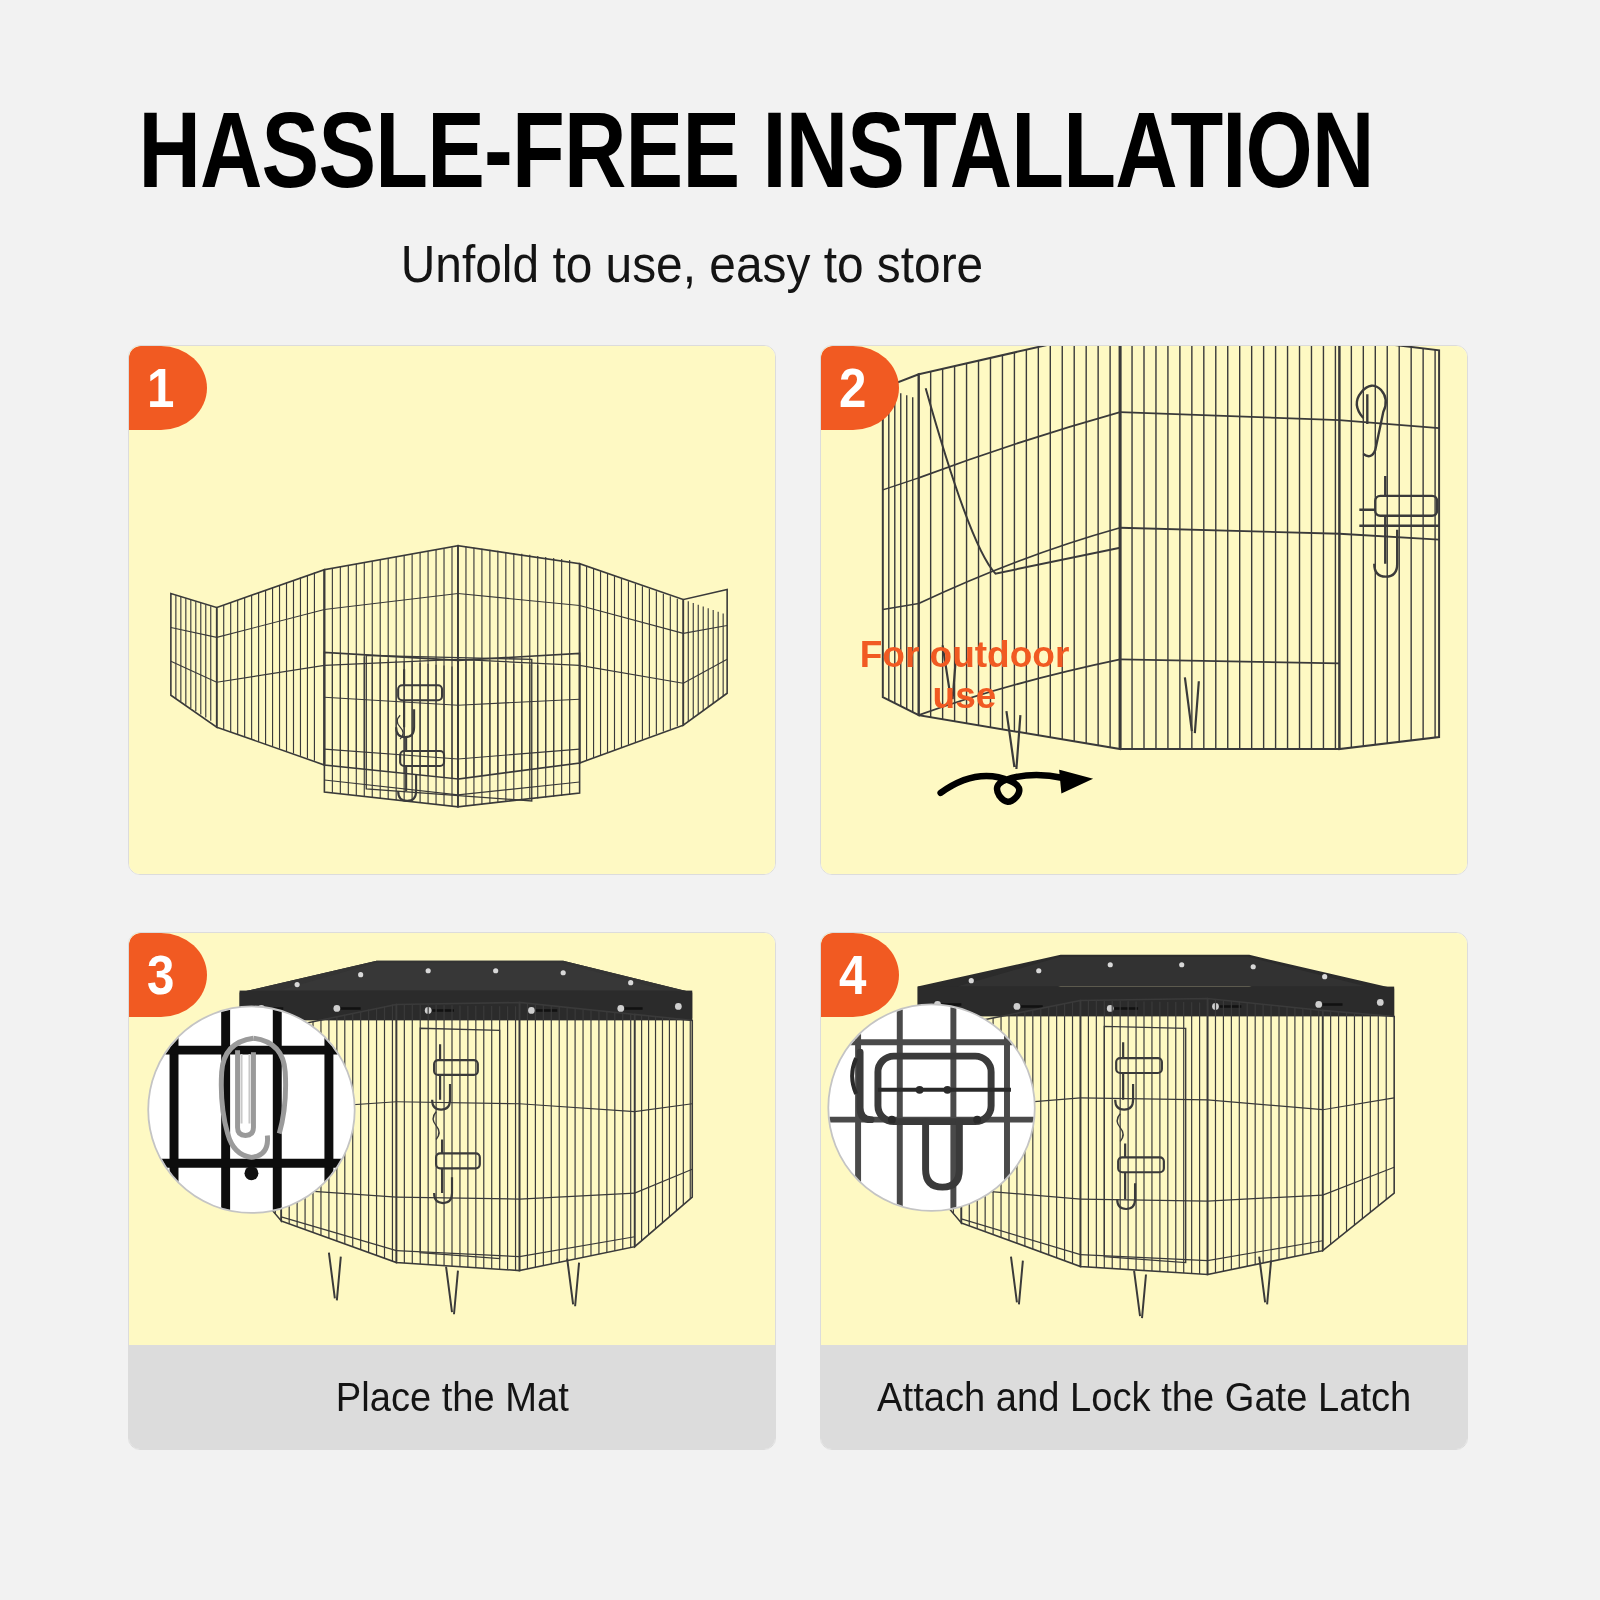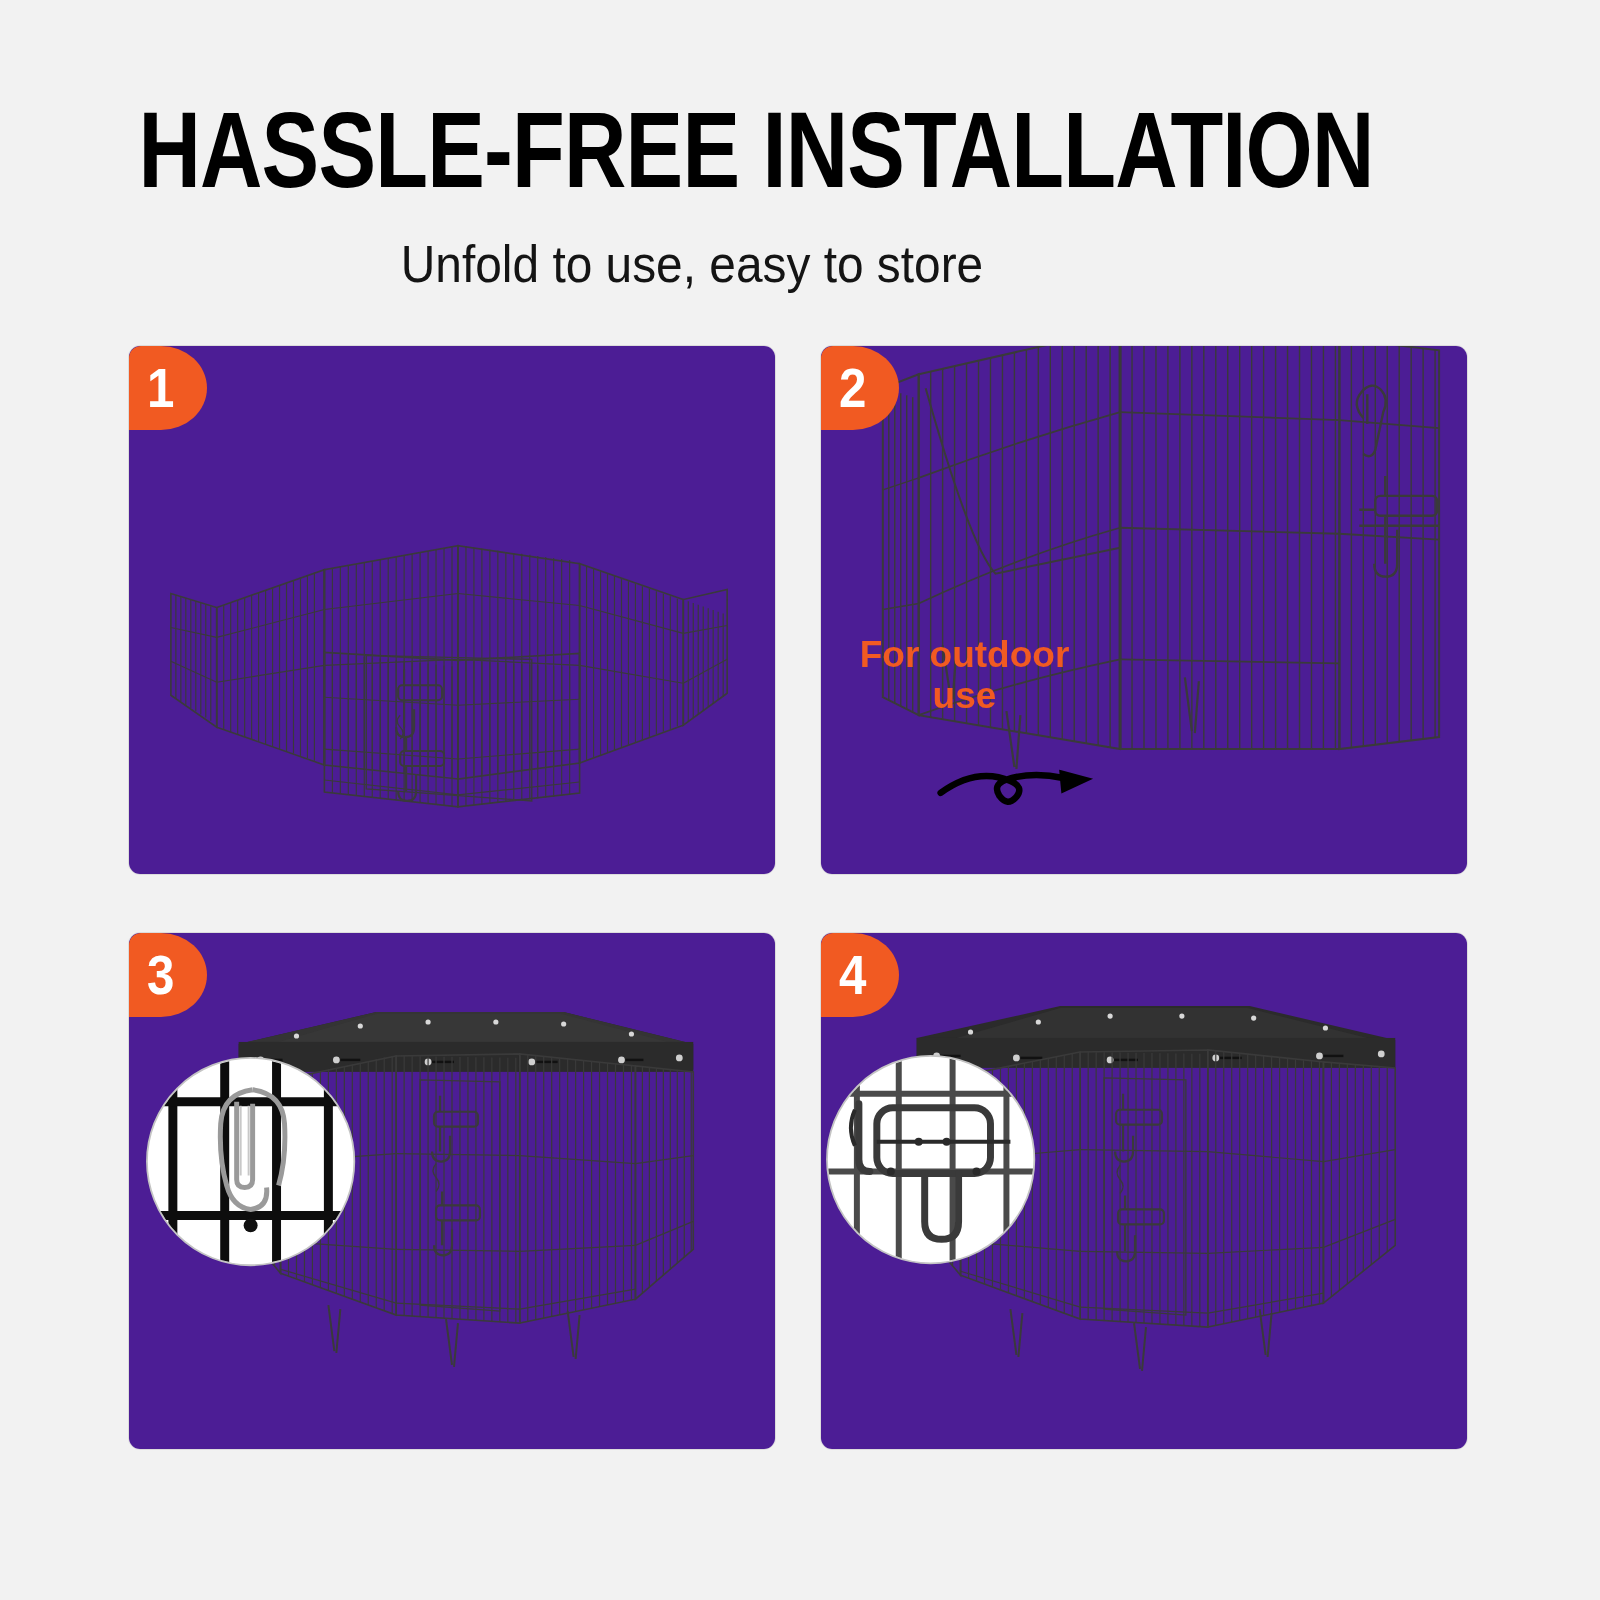--- a/index.html
+++ b/index.html
@@ -72,21 +72,21 @@
   .badge span {
     color:#fff;
     font-size:56px;
     font-weight:bold;
     line-height:1;
     transform:scaleX(0.88);
     transform-origin:left center;
   }
 
   
-  .art { position:relative; flex:1 1 auto; background:#4c1d95; overflow:hidden;text-decoration:underline; }
+  .art { position:relative; flex:1 1 auto; background:#fef9c3; overflow:hidden;text-decoration:underline; }
   .art svg { position:absolute; left:0; top:0; width:100%; height:100%; }
 
   
   .caption {
     background:#dcdcdc;
     flex:0 0 auto;
     display:flex;
     align-items:center;
     justify-content:center;
     text-align:center;
@@ -598,20 +598,25 @@
               </g>
               <g stroke="#c8c8c8" stroke-width="2" fill="none">
                 <path d="M112 122 L112 192"></path>
                   <path d="M120 122 L120 192"></path>
               </g>
               <circle cx="122" cy="242" r="7" fill="#111"></circle>
             </g>
           </g>
         </svg>
       </div>
+      <div class="caption cap-r2">
+        <div>
+          <div class="line">Place the Mat</div>
+        </div>
+      </div>
     </div>
 
     <div class="card">
       <div class="badge">
         <span>4</span>
       </div>
       <div class="art">
         <svg viewBox="0 0 648 415" preserveAspectRatio="xMidYMid meet">
 
           <g>
@@ -777,16 +782,21 @@
               <g fill="#2a2a2a">
                 <circle cx="98" cy="158" r="4"></circle>
                   <circle cx="126" cy="158" r="4"></circle>
                 <circle cx="70" cy="188" r="4"></circle>
                   <circle cx="156" cy="188" r="4"></circle>
               </g>
             </g>
           </g>
         </svg>
       </div>
+      <div class="caption cap-r2">
+        <div>
+          <div class="line">Attach and Lock the Gate Latch</div>
+        </div>
+      </div>
     </div>
 
   </div>
 </div>
 
 </body></html>

